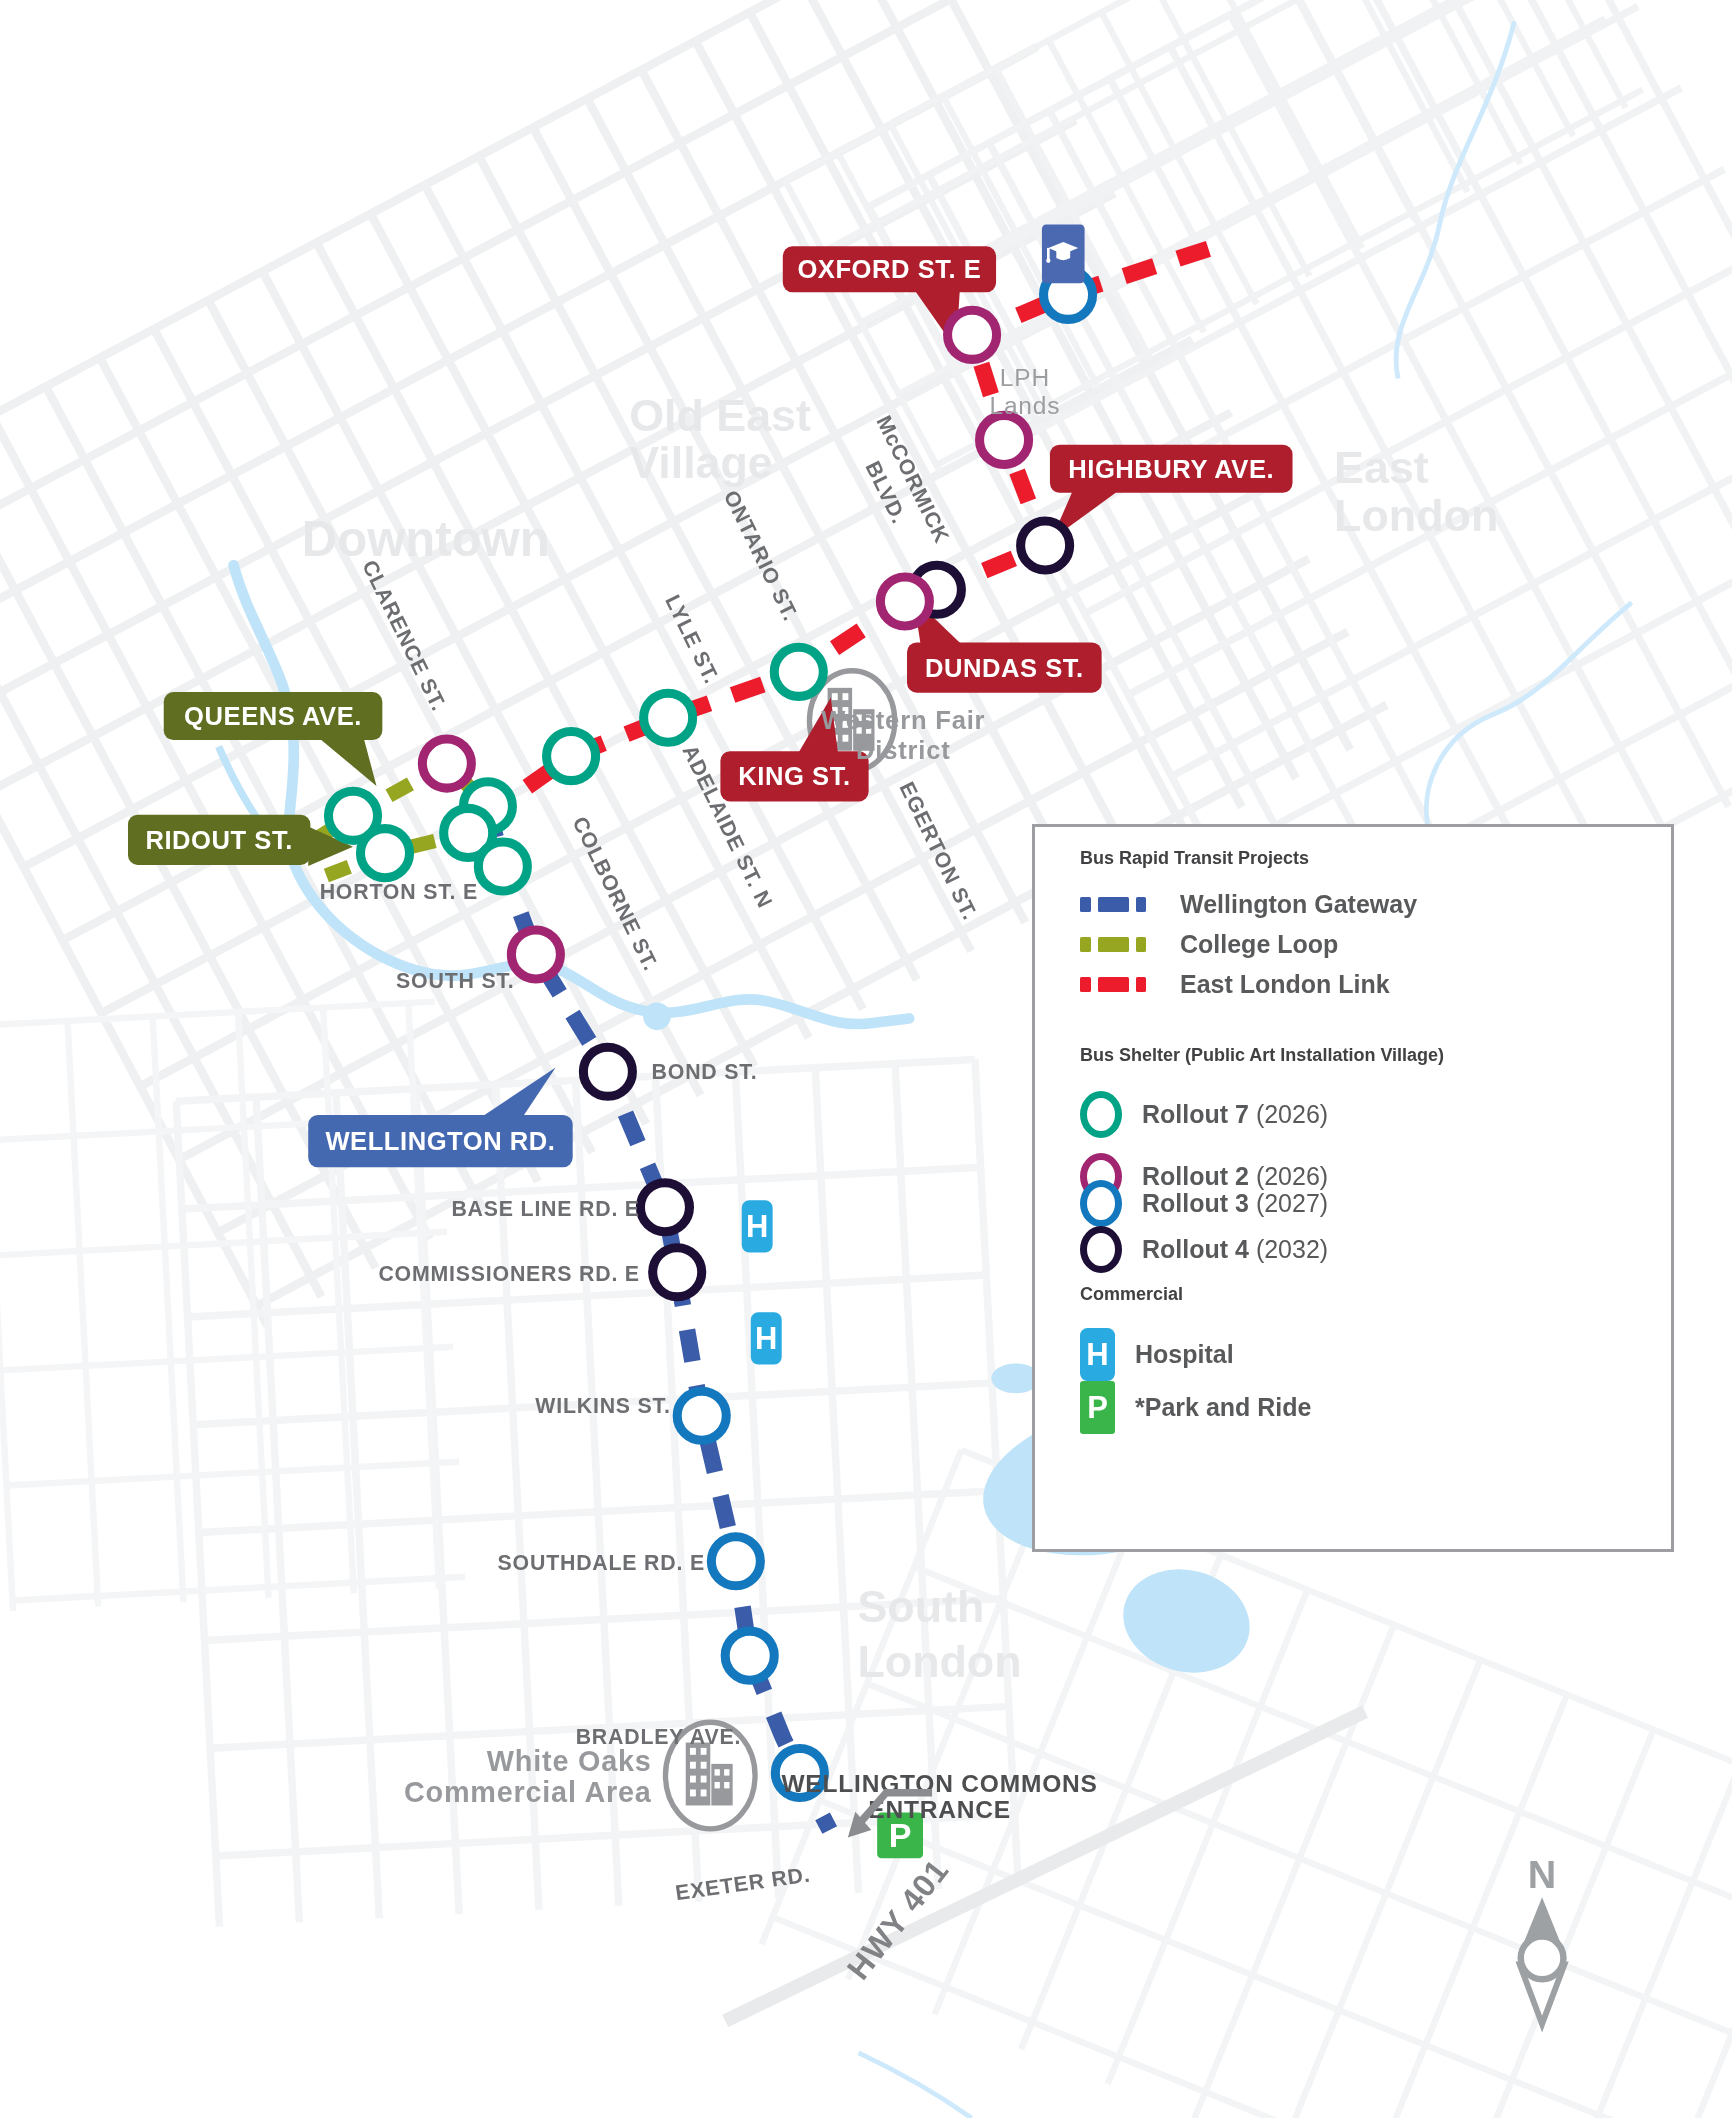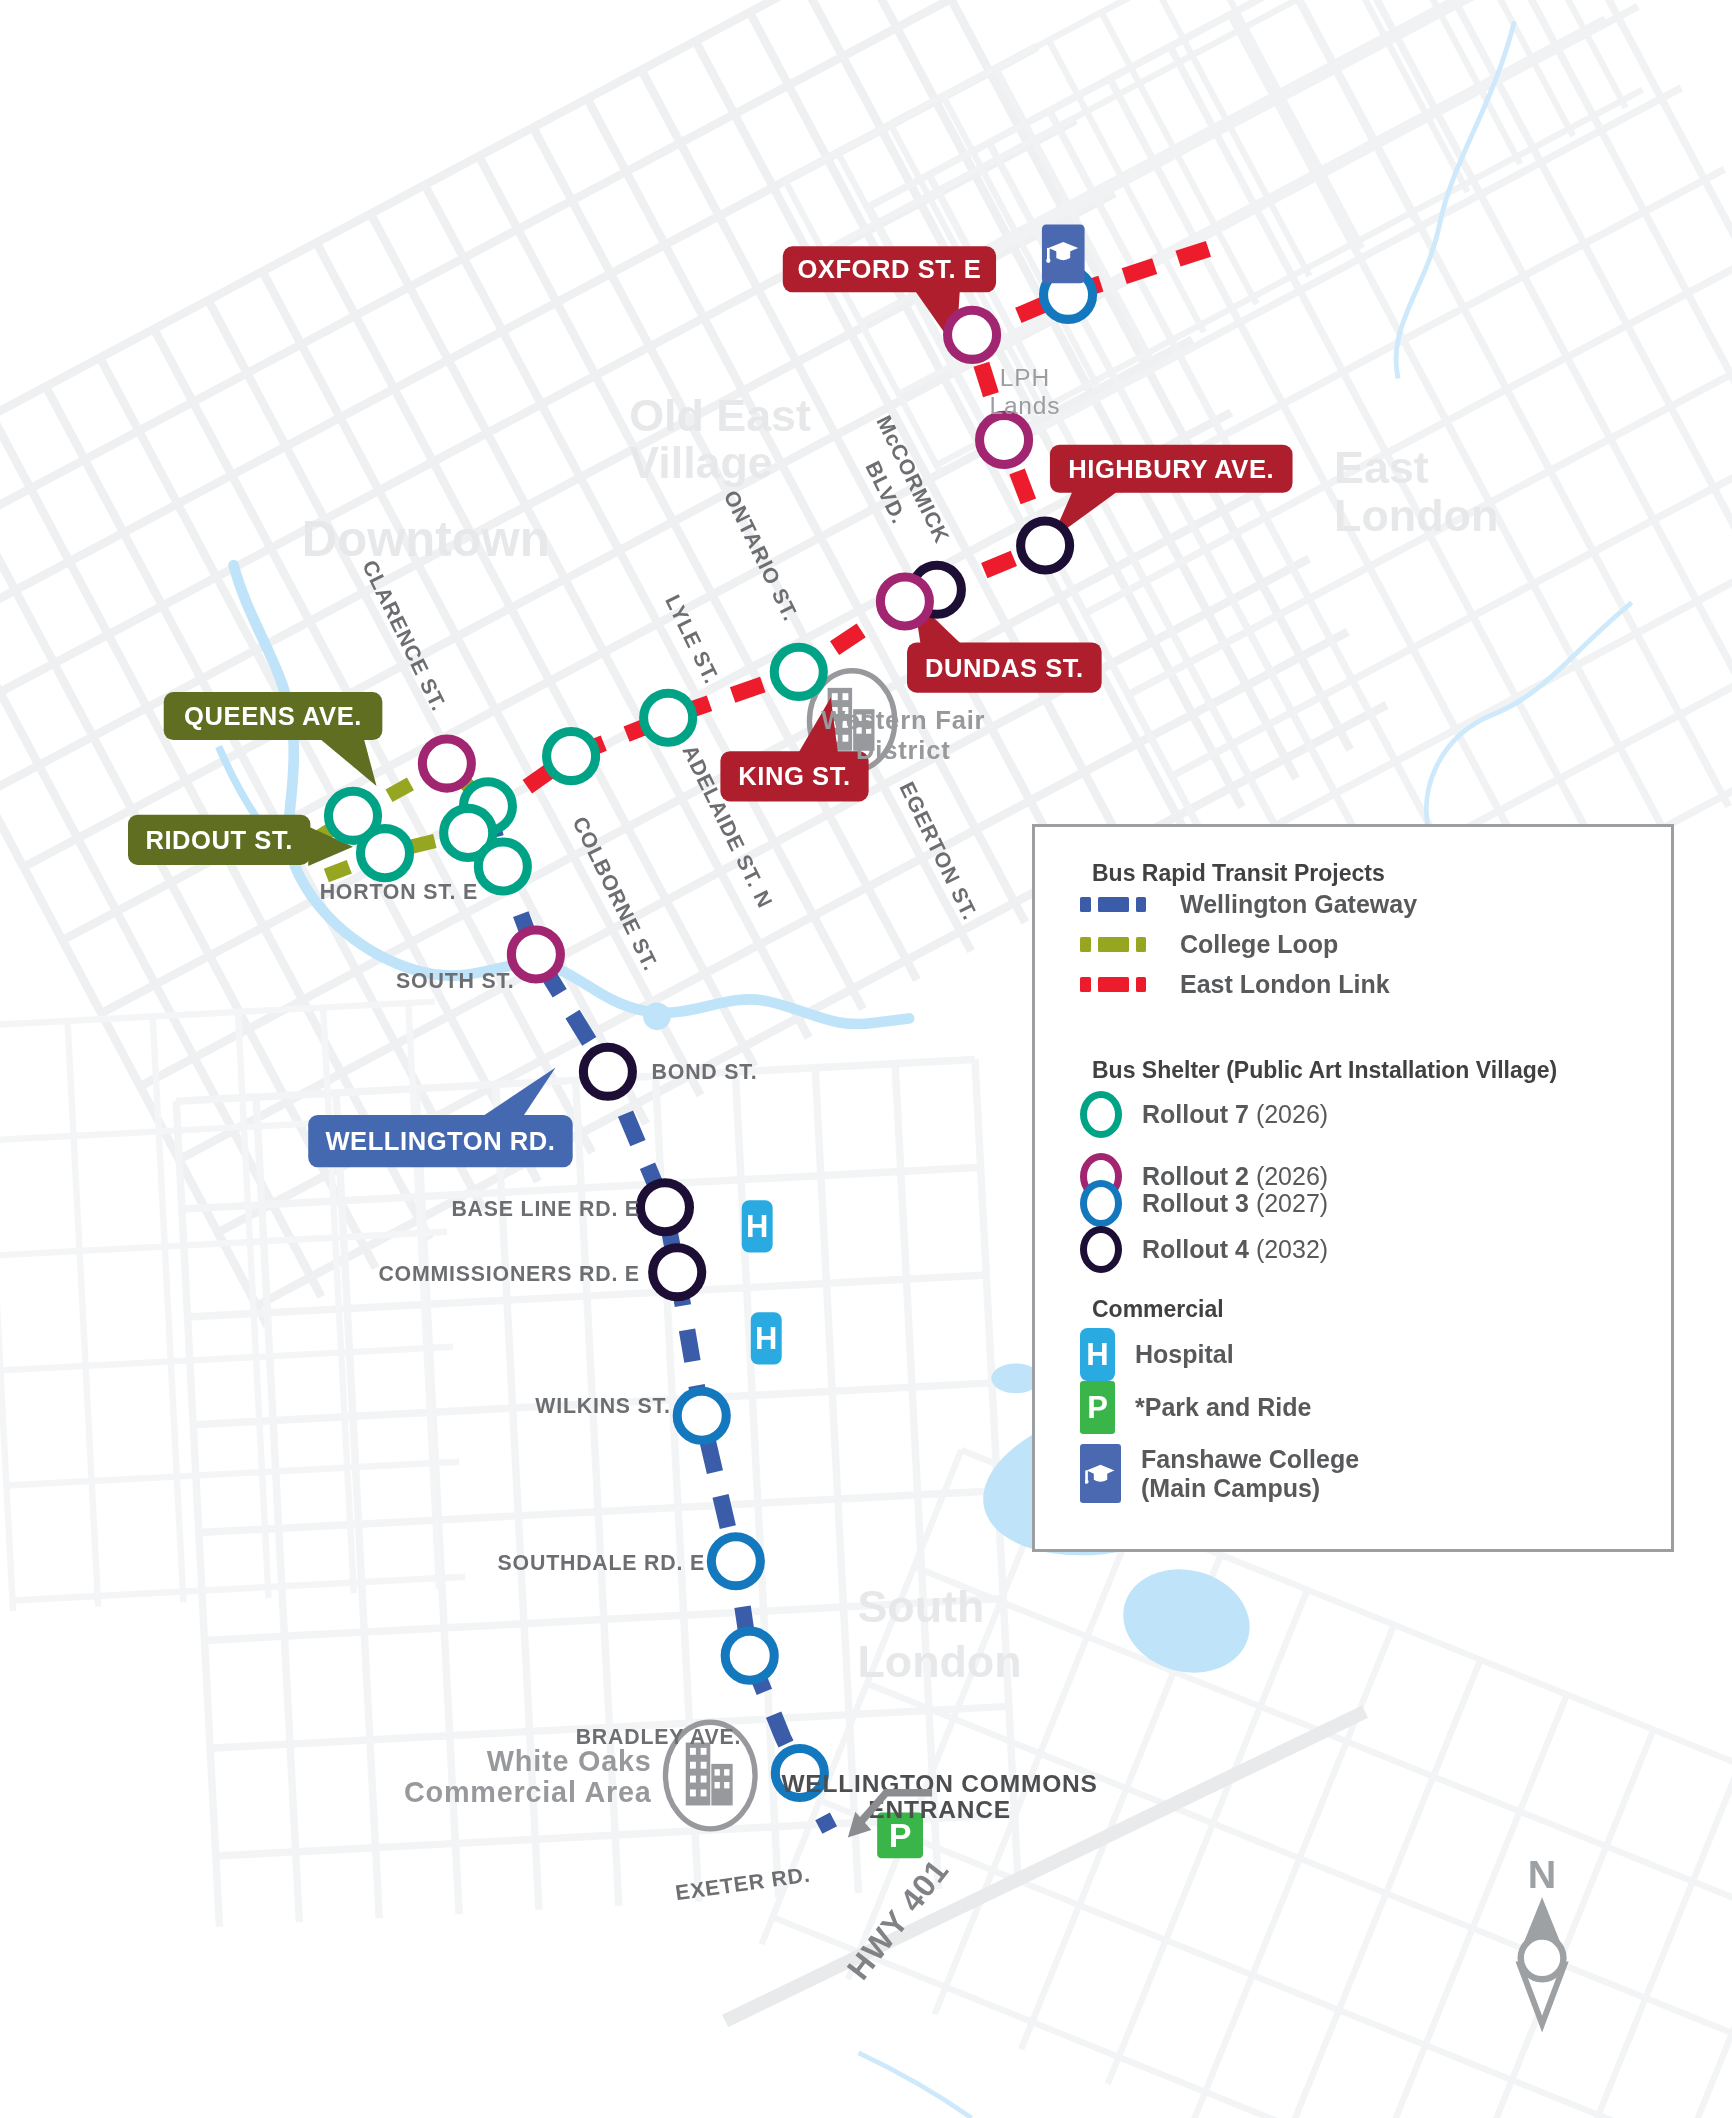--- a/index.html
+++ b/index.html
@@ -1,21 +1,21 @@
 <!DOCTYPE html>
 <html style="font-size:8.5px"><head>
 <meta charset="utf-8">
 <style>
   html,body{margin:0;padding:0;background:#fff;}
   .canvas{position:relative;width:1733px;height:2119px;background:#ffffff;overflow:hidden;
           font-family:"Liberation Sans","DejaVu Sans",sans-serif;}
   svg text{font-family:"Liberation Sans","DejaVu Sans",sans-serif;}
   .legend{position:absolute;left:1032px;top:824px;width:642px;height:728px;background:#fff;
           border:3.2px solid #9C9EA1;box-sizing:border-box;z-index:5;}
-  .legend h2{position:absolute;left:45px;margin:12px;font-size:23px;color:#414042;font-weight:700;white-space:nowrap;text-align:center;}
+  .legend h2{position:absolute;left:45px;margin:0;font-size:18px;color:#414042;font-weight:700;white-space:nowrap;text-align:center;}
   .legend-row{position:absolute;left:45px;display:flex;align-items:center;gap:20px;}
   .legend-row .lbl{font-size:25px;font-weight:700;color:#58595B;white-space:nowrap;line-height:1.15;}
   .legend-row .yr{font-weight:400;text-align:right;}
   .dash-swatch{display:flex;align-items:center;gap:7px;width:80px;}
   .dash-swatch span{height:14.4px;border-radius:1.6px;display:inline-block;}
   .d-sm{width:10.7px;} .d-lg{width:31px;}
   .ring{width:28px;height:33px;border-radius:50%;border:7.5px solid #000;background:#fff;box-sizing:content-box;}
   .lm-icon{display:flex;align-items:center;justify-content:center;color:#fff;font-weight:700;}
   .lm-h{width:35px;height:53px;border-radius:7.5px;font-size:31px;}
   .lm-p{width:35px;height:53px;border-radius:3.2px;font-size:31px;}
@@ -395,26 +395,15 @@
           <span>H</span>
         </span>
       <span class="lbl">Hospital</span>
     </div>
     <div class="legend-row" style="top:554px">
       <span class="lm-icon lm-p" style="background-color: rgb(57, 181, 74);">
           <span>P</span>
         </span>
       <span class="lbl">*Park and Ride</span>
     </div>
-    <div class="legend-row" style="top:617px">
-      <span class="lm-icon lm-c" style="background-color: rgb(74, 105, 177);">
-        <svg width="31" height="31" viewBox="-30 -30 60 60">
-          <polygon points="0,-17 27,-6 0,6 -27,-6" fill="#fff"></polygon>
-          <path d="M-13,-1 L13,-1 L13,12 Q0,20 -13,12 Z" fill="#fff"></path>
-          <line x1="-27" y1="-6" x2="-27" y2="14" stroke="#fff" stroke-width="5"></line>
-          <circle cx="-27" cy="16" r="4" fill="#fff"></circle>
-        </svg>
-      </span>
-      <span class="lbl"><span>Fanshawe College</span><br><span>(Main Campus)</span></span>
-    </div>
   </div>
 </div>
 
 
 </body></html>

